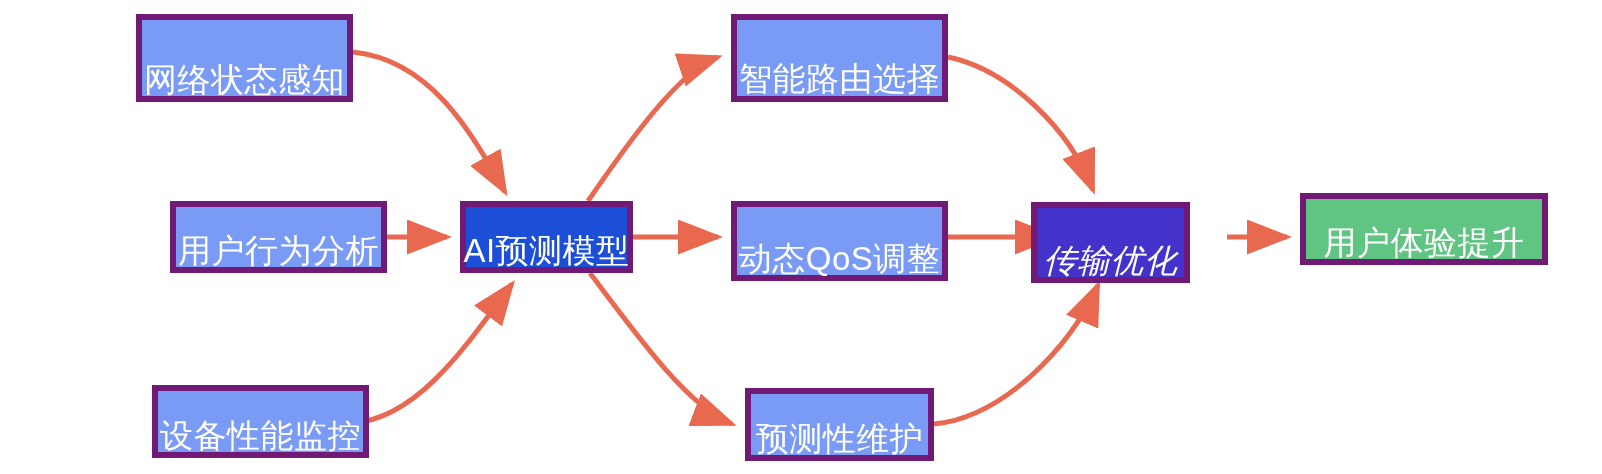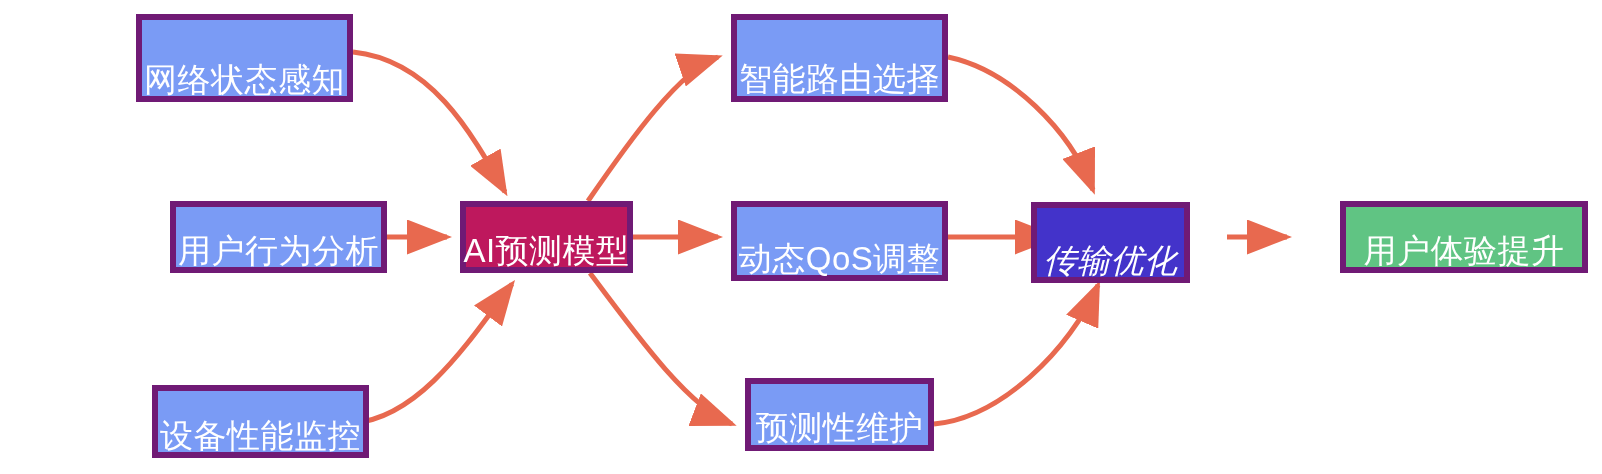--- a/index.html
+++ b/index.html
@@ -32,21 +32,21 @@
     display: flex;
     align-items: flex-end;
     justify-content: center;
     color: #ffffff;
     font-size: 33px;
     line-height: 1;
     letter-spacing: 0.5px;
     white-space: nowrap;
   }
   .node.fill-blue   { background: #7a9bf5; }
-  .node.fill-salmon { background: #be185d; }
+  .node.fill-salmon { background: #1d4ed8; }
   .node.fill-indigo { background: #4333ca; }
   .node.fill-green  { background: #60c483; }
 </style>
 </head>
 <body>
 
 <div id="diagram-root">
 
   <svg id="edge-layer" viewBox="0 0 1602 474" width="1602" height="474" xmlns="http://www.w3.org/2000/svg">
     <defs>
@@ -80,24 +80,24 @@
       </div>
       <div class="node fill-salmon" style="left: 460px; top: 201px; width: 173px; height: 72px;">
         <span>AI预测模型</span>
       </div>
       <div class="node fill-blue" style="left: 731px; top: 14px; width: 217px; height: 88px; font-family: Liberation Serif, serif;">
         <span>智能路由选择</span>
       </div>
       <div class="node fill-blue" style="left: 731px; top: 201px; width: 217px; height: 80px;">
         <span>动态QoS调整</span>
       </div>
-      <div class="node fill-blue" style="left: 745px; top: 378px; width: 189px; height: 73px; font-family: Liberation Serif, serif;">
+      <div class="node fill-blue" style="left: 745px; top: 388px; width: 189px; height: 73px;">
         <span>预测性维护</span>
       </div>
       <div class="node fill-indigo" style="left: 1031px; top: 202px; width: 159px; height: 81px; font-style: italic;">
         <span>传输优化</span>
       </div>
-      <div class="node fill-green" style="left: 1300px; top: 201px; width: 248px; height: 72px; margin-left: 40px;">
+      <div class="node fill-green" style="left: 1300px; top: 193px; width: 248px; height: 72px;">
         <span>用户体验提升</span>
       </div>
     </div>
 
 </div>
 
 </body></html>

